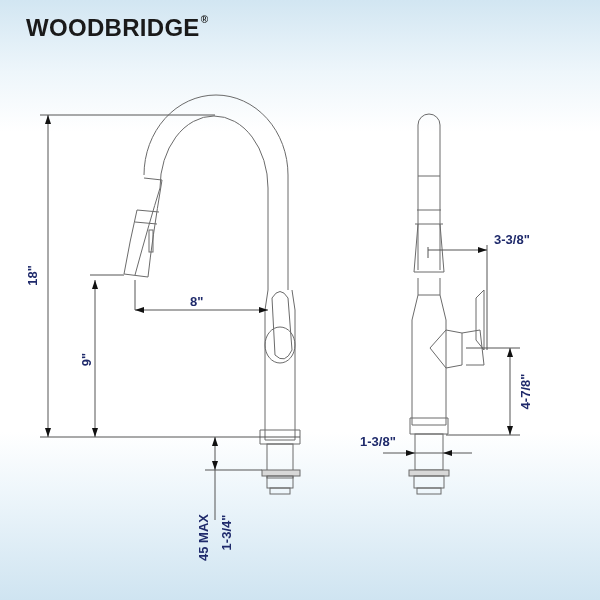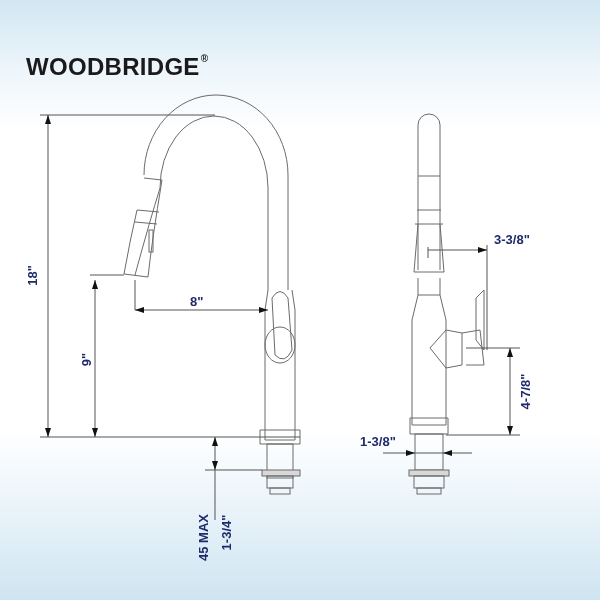--- a/index.html
+++ b/index.html
@@ -1,19 +1,19 @@
 <!DOCTYPE html>
 <html><head>
 <meta charset="utf-8">
 <style>
   html,body{margin:0;padding:0;}
   body{width:600px;height:600px;overflow:hidden;position:relative;
     background:linear-gradient(180deg,#d2e6f2 0%,#eef6fb 12%,#ffffff 22%,#ffffff 72%,#eef6fb 82%,#cfe4f1 100%);
     font-family:"Liberation Sans",sans-serif;}
-  .brand{position:absolute;left:26px;top:14px;font-weight:bold;font-size:24px;color:#1a1a1a;letter-spacing:0.3px;margin-top:39px;}
+  .brand{position:absolute;left:26px;top:14px;font-weight:bold;font-size:24px;color:#1a1a1a;letter-spacing:0.3px;}
   .brand sup{font-size:10px;position:relative;top:-4px;margin-left:1px;}
   svg.draw{position:absolute;left:0;top:0;}
   .dim{position:absolute;color:#1f2a6b;font-weight:bold;font-size:13px;white-space:nowrap;}
   .rot{transform:rotate(-90deg);transform-origin:center center;}
 </style>
 </head>
 <body>
 
 <div class="brand"><span>WOODBRIDGE</span><sup>®</sup></div>
 

